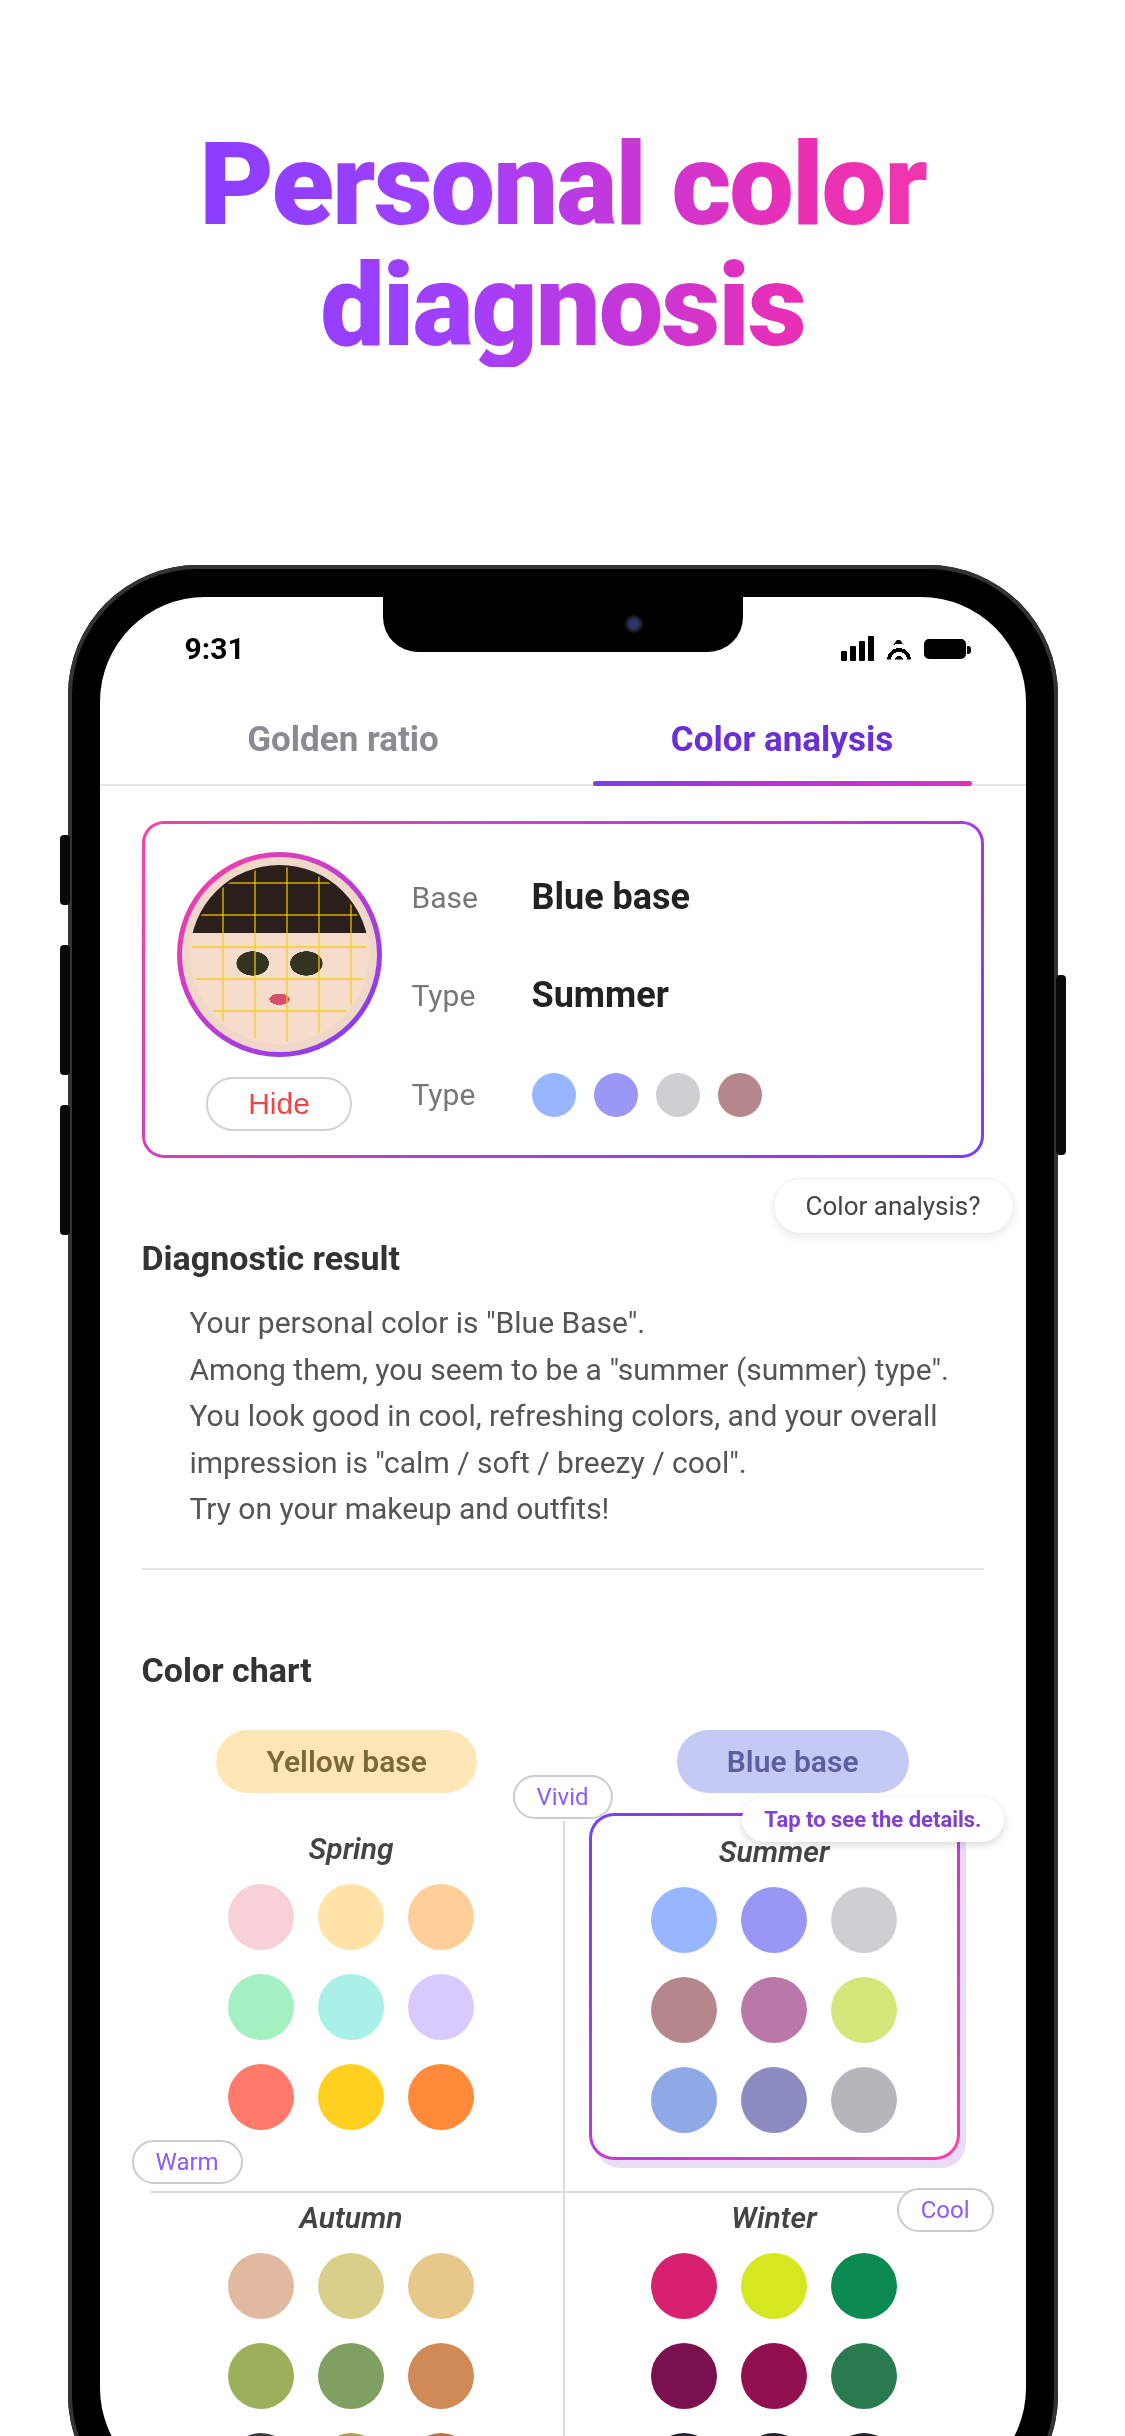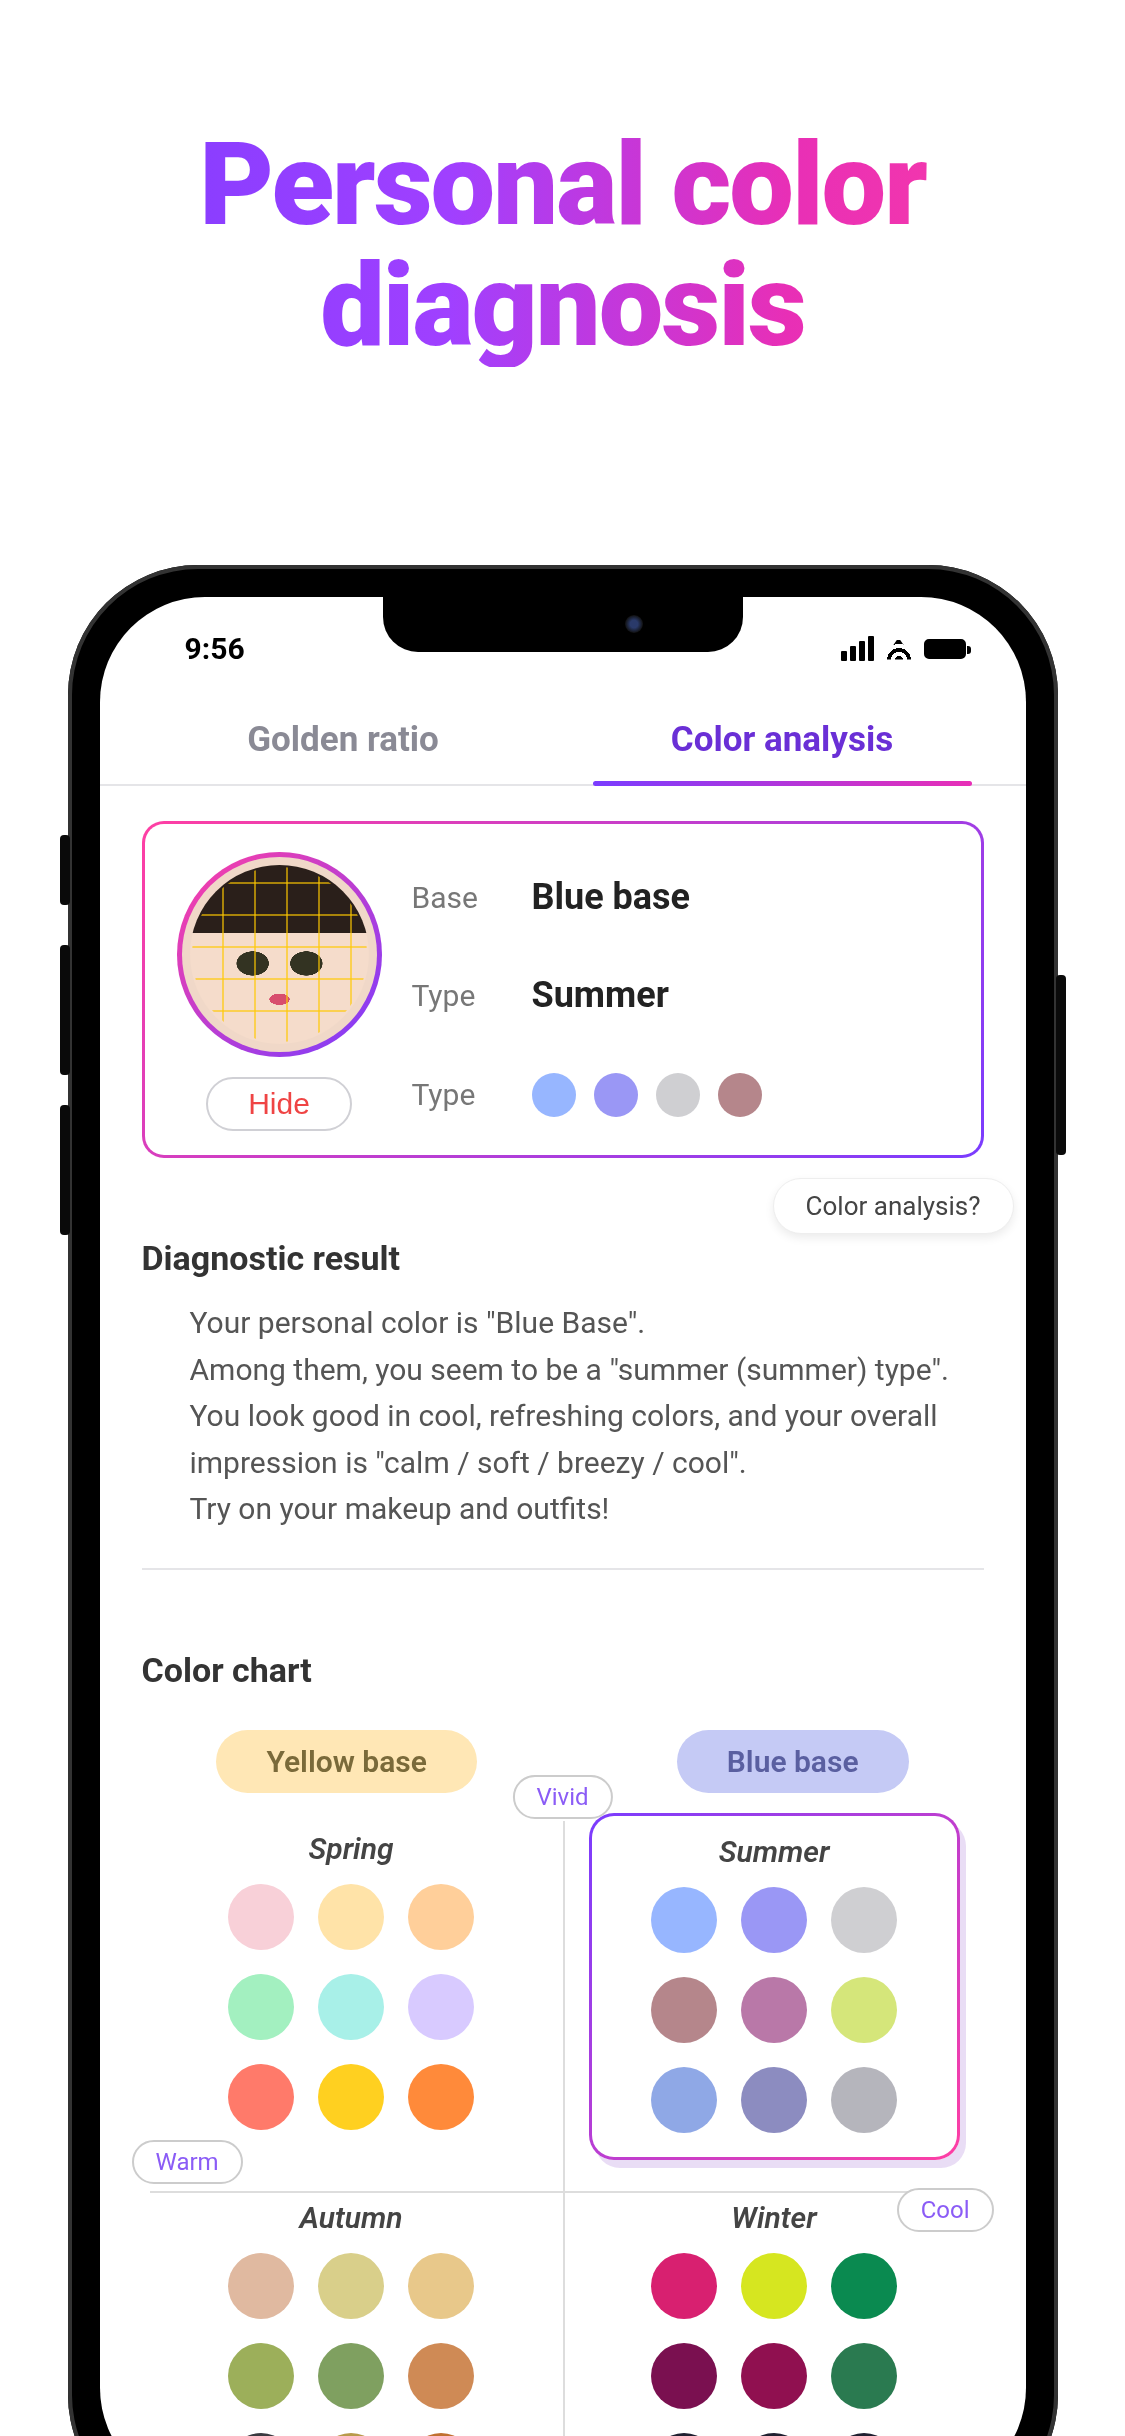--- a/index.html
+++ b/index.html
@@ -328,21 +328,21 @@
 <div class="phone">
   <div class="side-btn sb-left1"></div>
   <div class="side-btn sb-left2"></div>
   <div class="side-btn sb-left3"></div>
   <div class="side-btn sb-right"></div>
   <div class="phone-inner">
     <div class="screen">
       <div class="notch"></div>
 
       <div class="status-bar">
-        <div class="status-time">9:56</div>
+        <div class="status-time">9:31</div>
         <div class="status-icons">
           <div class="cell-bars">
               <span></span>
               <span></span>
               <span></span>
               <span></span>
             </div>
           <div class="wifi"></div>
           <div class="battery"></div>
         </div>
@@ -409,20 +409,21 @@
                   <div class="dot" style="background: rgb(255, 207, 154);"></div>
                   <div class="dot" style="background: rgb(163, 240, 192);"></div>
                   <div class="dot" style="background: rgb(168, 240, 232);"></div>
                   <div class="dot" style="background: rgb(216, 202, 255);"></div>
                   <div class="dot" style="background: rgb(255, 122, 106);"></div>
                   <div class="dot" style="background: rgb(255, 208, 32);"></div>
                   <div class="dot" style="background: rgb(255, 138, 58);"></div>
                 </div>
             </div>
             <div class="season">
+              <div class="tooltip">Tap to see the details.</div>
               <div class="season-highlight">
                 <div class="season-title">Summer</div>
                 <div class="color-grid">
                     <div class="dot" style="background: rgb(151, 182, 255);"></div>
                     <div class="dot" style="background: rgb(154, 151, 245);"></div>
                     <div class="dot" style="background: rgb(207, 207, 210);"></div>
                     <div class="dot" style="background: rgb(181, 134, 139);"></div>
                     <div class="dot" style="background: rgb(185, 120, 168);"></div>
                     <div class="dot" style="background: rgb(213, 230, 122);"></div>
                     <div class="dot" style="background: rgb(143, 168, 230);"></div>

